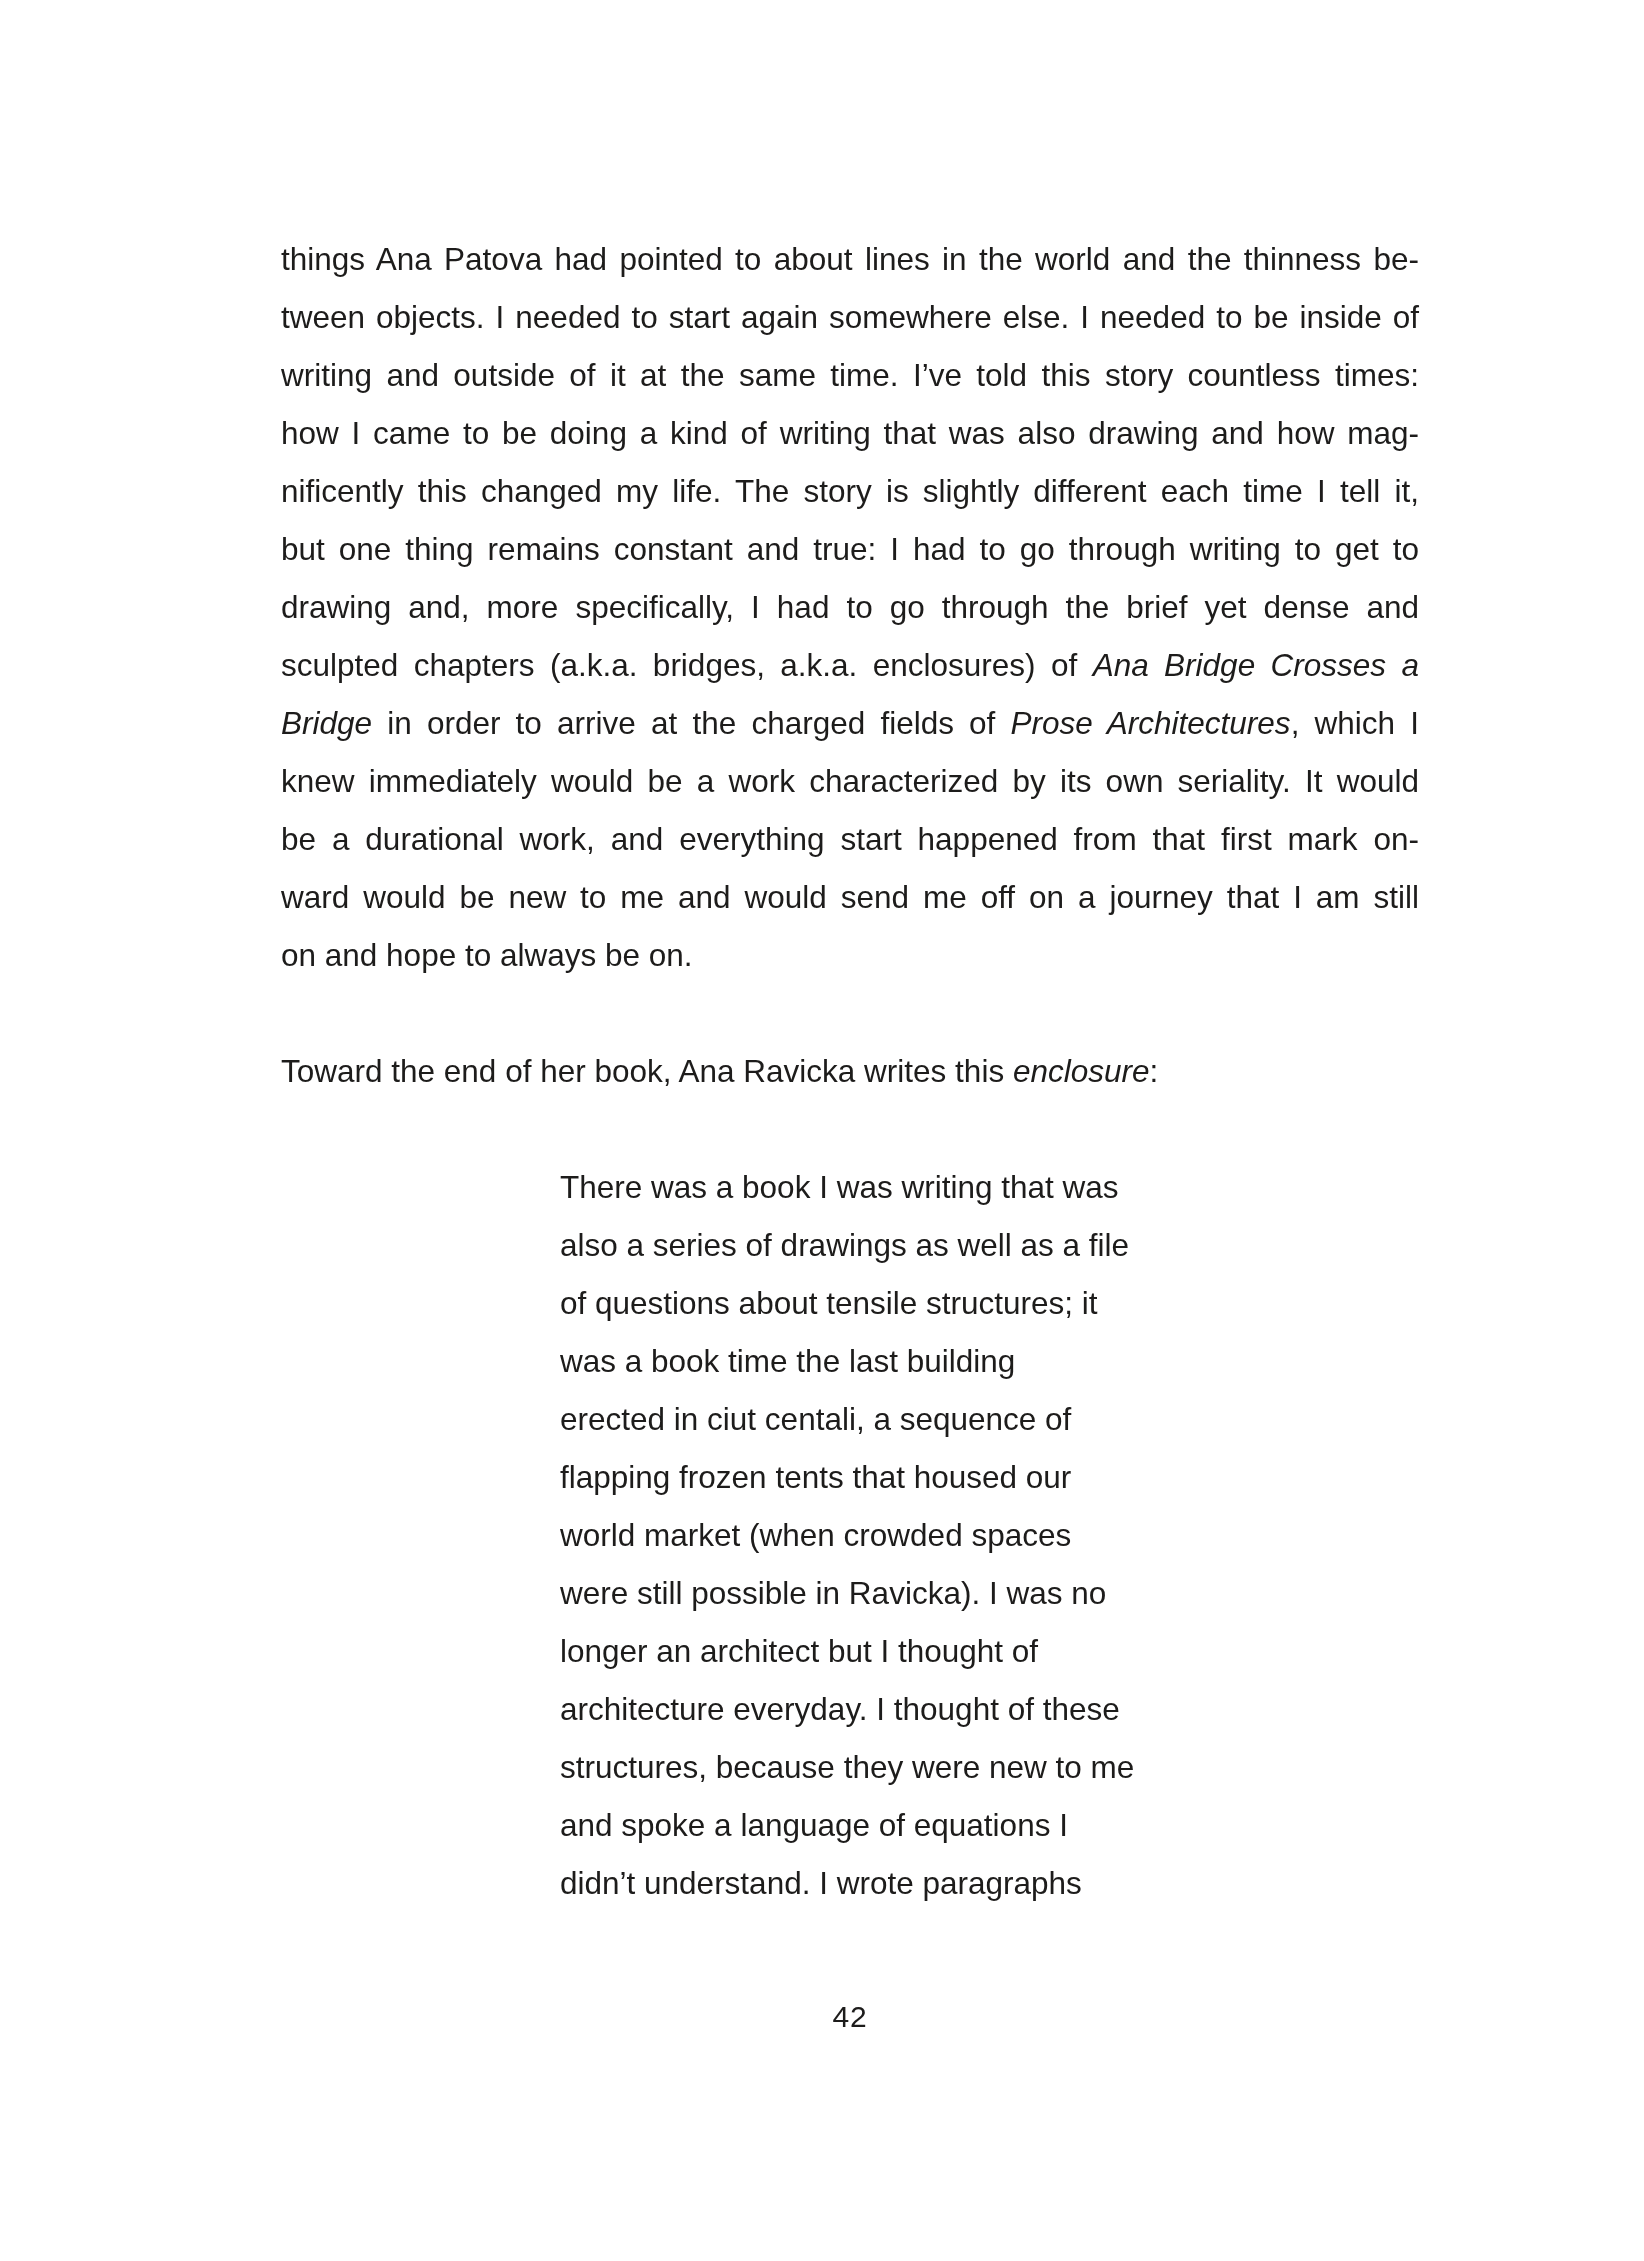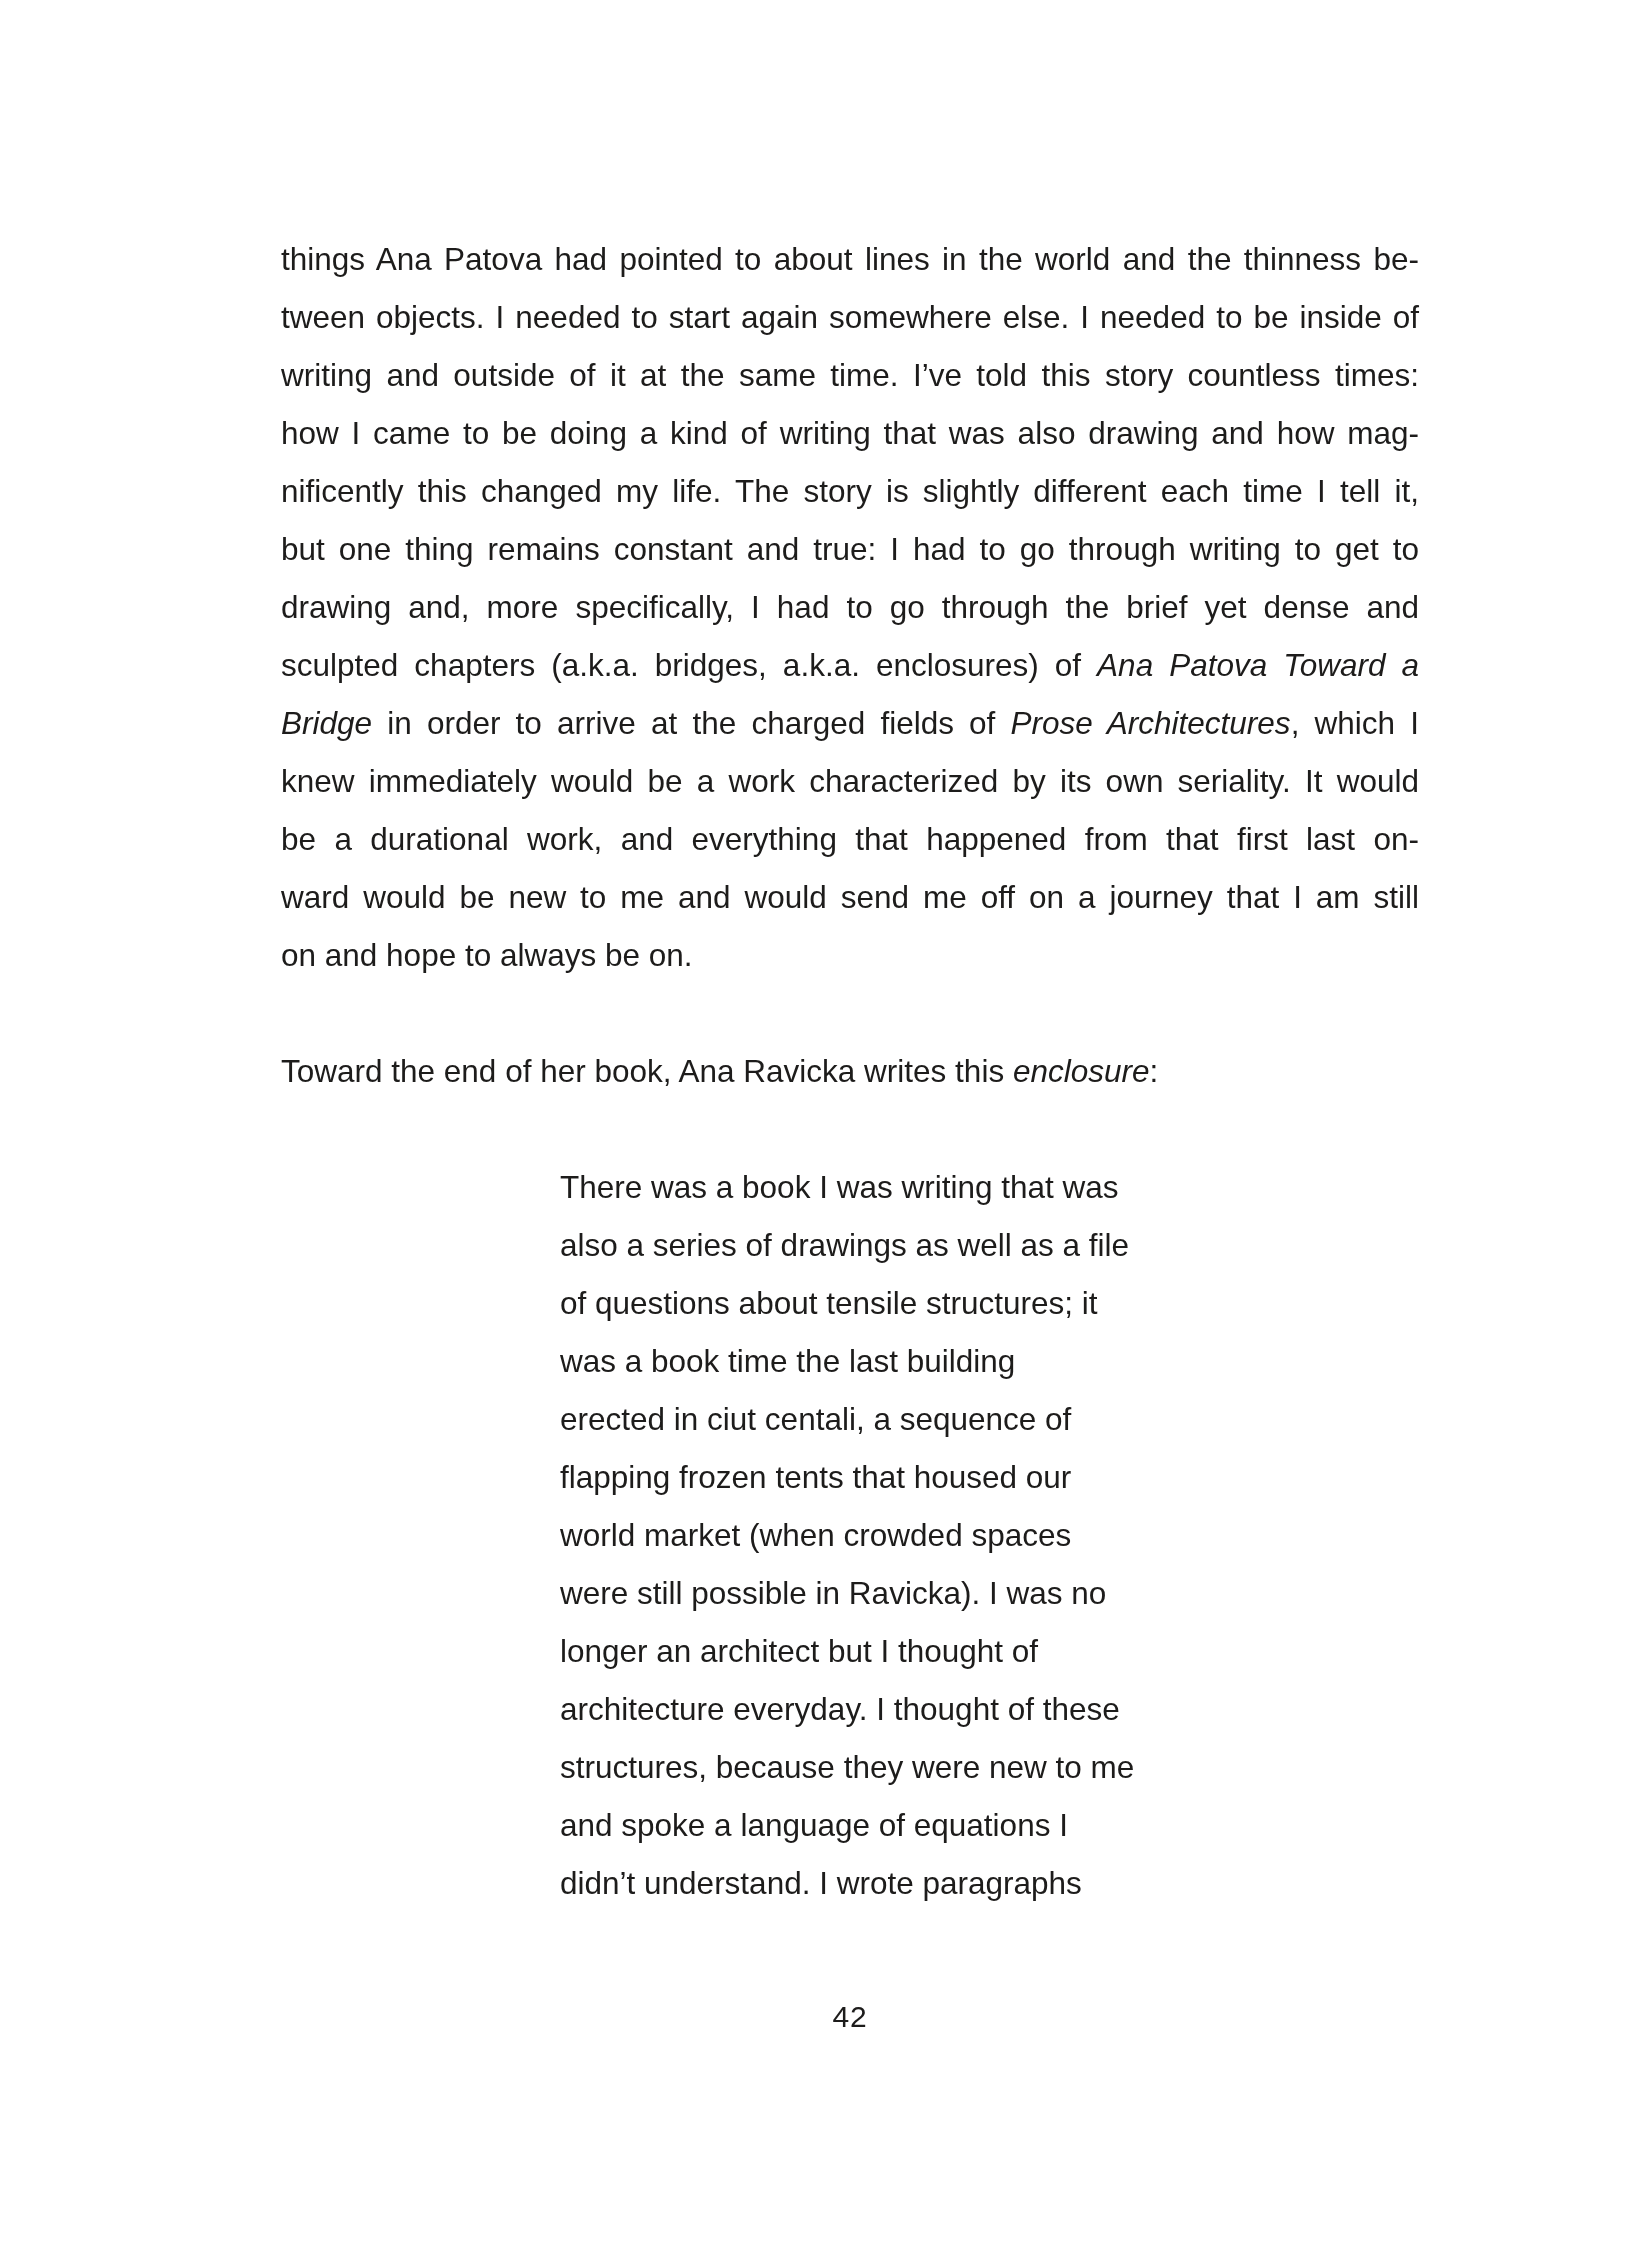--- a/index.html
+++ b/index.html
@@ -52,24 +52,24 @@
 <div class="page">
   <div class="textblock">
     <div class="just">
         <div class="line"><span>things Ana Patova had pointed to about lines in the world and the thinness be-</span></div>
         <div class="line"><span>tween objects. I needed to start again somewhere else. I needed to be inside of</span></div>
         <div class="line"><span>writing and outside of it at the same time. I’ve told this story countless times:</span></div>
         <div class="line"><span>how I came to be doing a kind of writing that was also drawing and how mag-</span></div>
         <div class="line"><span>nificently this changed my life. The story is slightly different each time I tell it,</span></div>
         <div class="line"><span>but one thing remains constant and true: I had to go through writing to get to</span></div>
         <div class="line"><span>drawing and, more specifically, I had to go through the brief yet dense and</span></div>
-        <div class="line"><span>sculpted chapters (a.k.a. bridges, a.k.a. enclosures) of </span><em>Ana Patova Toward a</em></div>
+        <div class="line"><span>sculpted chapters (a.k.a. bridges, a.k.a. enclosures) of </span><em>Ana Bridge Crosses a</em></div>
         <div class="line"><em>Bridge</em><span> in order to arrive at the charged fields of </span><em>Prose Architectures</em><span>, which I</span></div>
         <div class="line"><span>knew immediately would be a work characterized by its own seriality. It would</span></div>
-        <div class="line"><span>be a durational work, and everything that happened from that first last on-</span></div>
+        <div class="line"><span>be a durational work, and everything start happened from that first mark on-</span></div>
         <div class="line"><span>ward would be new to me and would send me off on a journey that I am still</span></div>
         <div class="line last"><span>on and hope to always be on.</span></div>
       </div>
     <div class="intro">
         <div class="line"><span>Toward the end of her book, Ana Ravicka writes this </span><em>enclosure</em><span>:</span></div>
       </div>
     <div class="quote">
         <div class="line"><span>There was a book I was writing that was</span></div>
         <div class="line"><span>also a series of drawings as well as a file</span></div>
         <div class="line"><span>of questions about tensile structures; it</span></div>

